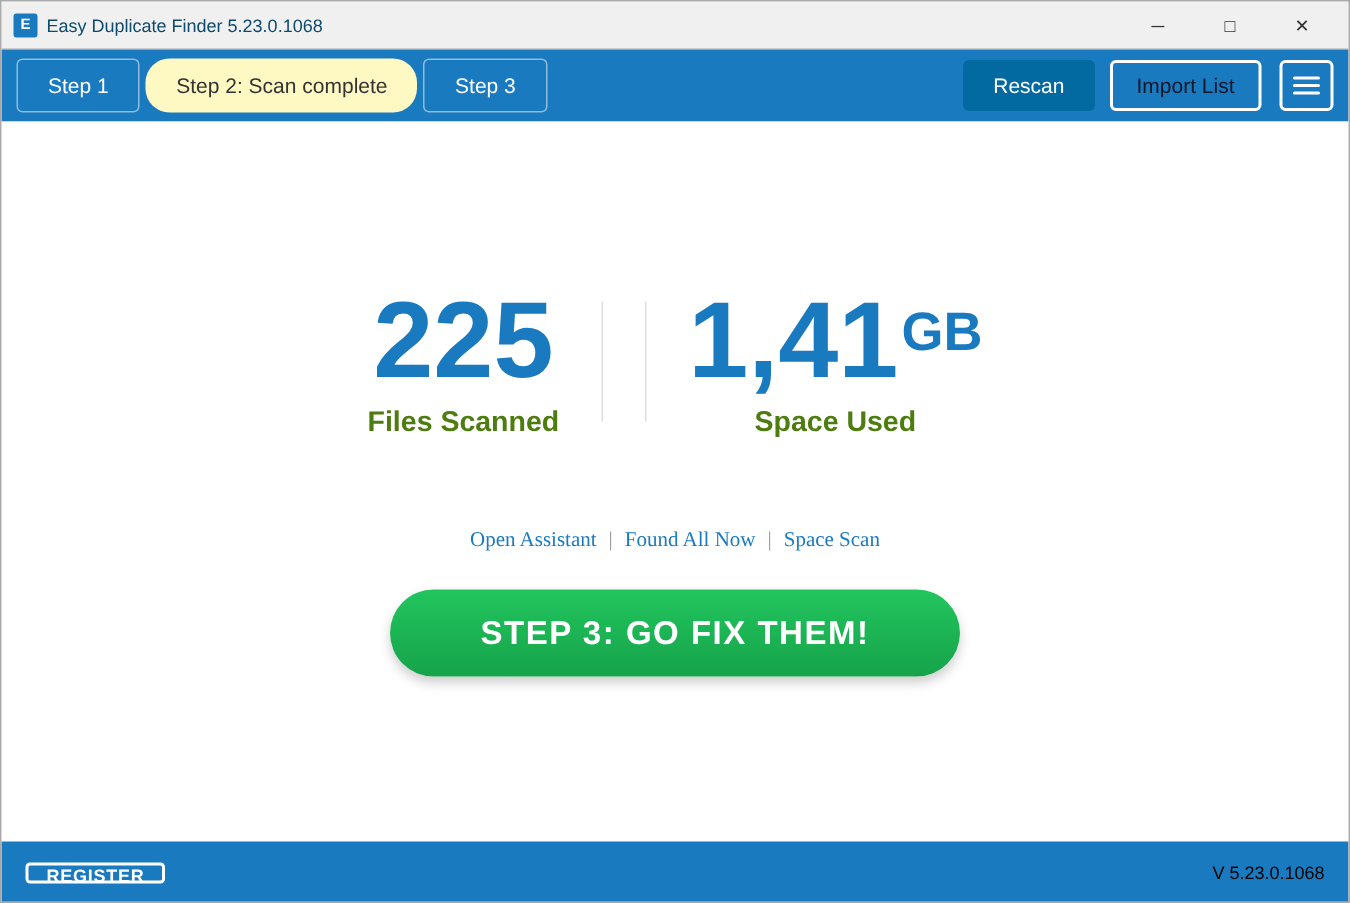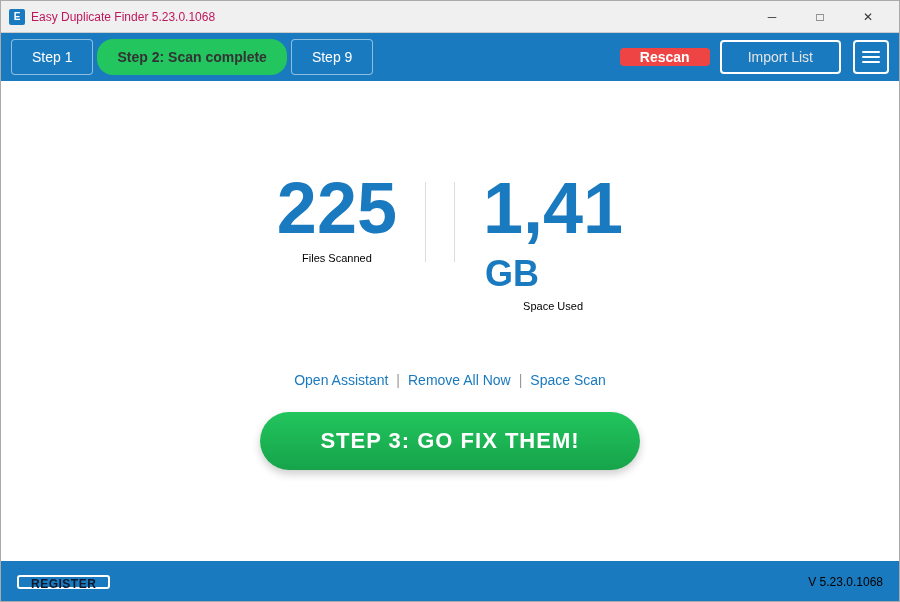--- a/index.html
+++ b/index.html
@@ -31,21 +31,21 @@
       border-radius: 2px;
       display: inline-flex;
       align-items: center;
       justify-content: center;
       font-size: 10px;
       color: white;
       font-weight: bold;
     }
     .title-bar-text {
       font-size: 12px;
-      color: #be185d;
+      color: #0c4a6e;
       flex: 1;
     }
     .title-bar-controls {
       display: flex;
       gap: 2px;
     }
     .title-bar-btn {
       width: 46px;
       height: 24px;
       border: none;
@@ -77,44 +77,44 @@
       display: flex;
       align-items: center;
       font-family: inherit;
     }
     .nav-tab.inactive {
       background: #1a7abf;
       color: white;
       border: 1px solid rgba(255,255,255,0.5);
     }
     .nav-tab.active {
-      background: #22c55e;
+      background: #fef9c3;
       color: #333;
-      font-weight: 700;
+      font-weight: 400;
       border-radius: 16px;
     }
     .nav-spacer { flex: 1; }
     .rescan-btn {
-      height: 18px;
+      height: 34px;
       padding: 0 20px;
-      background: #ef4444;
+      background: #0369a1;
       color: white;
       border: none;
       border-radius: 4px;
       font-size: 14px;
       cursor: pointer;
       font-family: inherit;
-      font-weight: 700;
+      font-weight: 400;
       margin-right: 6px;
     }
     .import-btn {
       height: 34px;
-      padding: 0 26px;
-      background: #1a7abf;
-      color: #e5e5e5;
+      padding: 0 16px;
+      background: #1a7abf;
+      color: #0f172a;
       border: 2px solid white;
       border-radius: 4px;
       font-size: 14px;
       cursor: pointer;
       font-family: inherit;
       font-weight: 500;
       margin-right: 8px;
     }
     .menu-btn {
       width: 36px;
@@ -168,56 +168,57 @@
     .stat-number {
       font-size: 72px;
       font-weight: bold;
       color: #1a7abf;
       line-height: 1;
     }
     .stat-number-with-unit {
       display: flex;
       align-items: flex-start;
       line-height: 1;
-      flex-direction: column;
     }
     .stat-number-large {
       font-size: 72px;
       font-weight: bold;
       color: #1a7abf;
       line-height: 1;
     }
     .stat-unit {
       font-size: 36px;
       font-weight: bold;
       color: #1a7abf;
       margin-top: 12px;
       margin-left: 2px;
     }
     .stat-label {
-      font-size: 11px;
-      color: #000000;
+      font-size: 19px;
+      color: #4d7c0f;
       margin-top: 8px;
+      font-weight: bold;
     }
 
     
     .stat-divider {
       width: 1px;
       height: 80px;
       background: #ddd;
       margin-top: 10px;
     }
 
     
     .action-links {
       display: flex;
       align-items: center;
       gap: 8px;
       margin-bottom: 24px;
       font-size: 14px;
+      font-family: Liberation Serif, serif;
     }
     .action-link {
       color: #1a7abf;
       cursor: pointer;
       text-decoration: none;
       background: none;
       border: none;
       font-size: 14px;
       font-family: inherit;
     }
@@ -245,21 +246,21 @@
       background: #1a7abf;
       height: 42px;
       display: flex;
       align-items: center;
       padding: 0 16px;
     }
     .register-btn {
       height: 14px;
       padding: 0 12px;
       background: transparent;
-      color: #0f172a;
+      color: #ffffff;
       border: 2px solid white;
       border-radius: 3px;
       font-size: 12px;
       font-weight: bold;
       cursor: pointer;
       font-family: inherit;
       letter-spacing: 0.5px;
     }
     .footer-spacer { flex: 1; }
     .version-text {
@@ -276,21 +277,21 @@
   <div class="title-bar-controls">
     <button class="title-bar-btn">─</button>
     <button class="title-bar-btn">□</button>
     <button class="title-bar-btn close">✕</button>
   </div>
 </div>
 
 <div class="nav-bar">
   <button class="nav-tab inactive">Step 1</button>
   <button class="nav-tab active">Step 2: Scan complete</button>
-  <button class="nav-tab inactive">Step 9</button>
+  <button class="nav-tab inactive">Step 3</button>
   <div class="nav-spacer"></div>
   <button class="rescan-btn">Rescan</button>
   <button class="import-btn">Import  List</button>
   <button class="menu-btn">
     <span></span>
     <span></span>
     <span></span>
   </button>
 </div>
 
@@ -314,21 +315,21 @@
         <span class="stat-unit">GB</span>
       </div>
       <div class="stat-label">Space Used</div>
     </div>
 
   </div>
 
   <div class="action-links">
     <button class="action-link">Open Assistant</button>
     <span class="action-sep">|</span>
-    <button class="action-link">Remove All Now</button>
+    <button class="action-link">Found All Now</button>
     <span class="action-sep">|</span>
     <button class="action-link">Space Scan</button>
   </div>
 
   <button class="step3-btn">STEP 3: GO FIX THEM!</button>
 
 </div>
 
 <div class="footer">
   <button class="register-btn">REGISTER</button>

